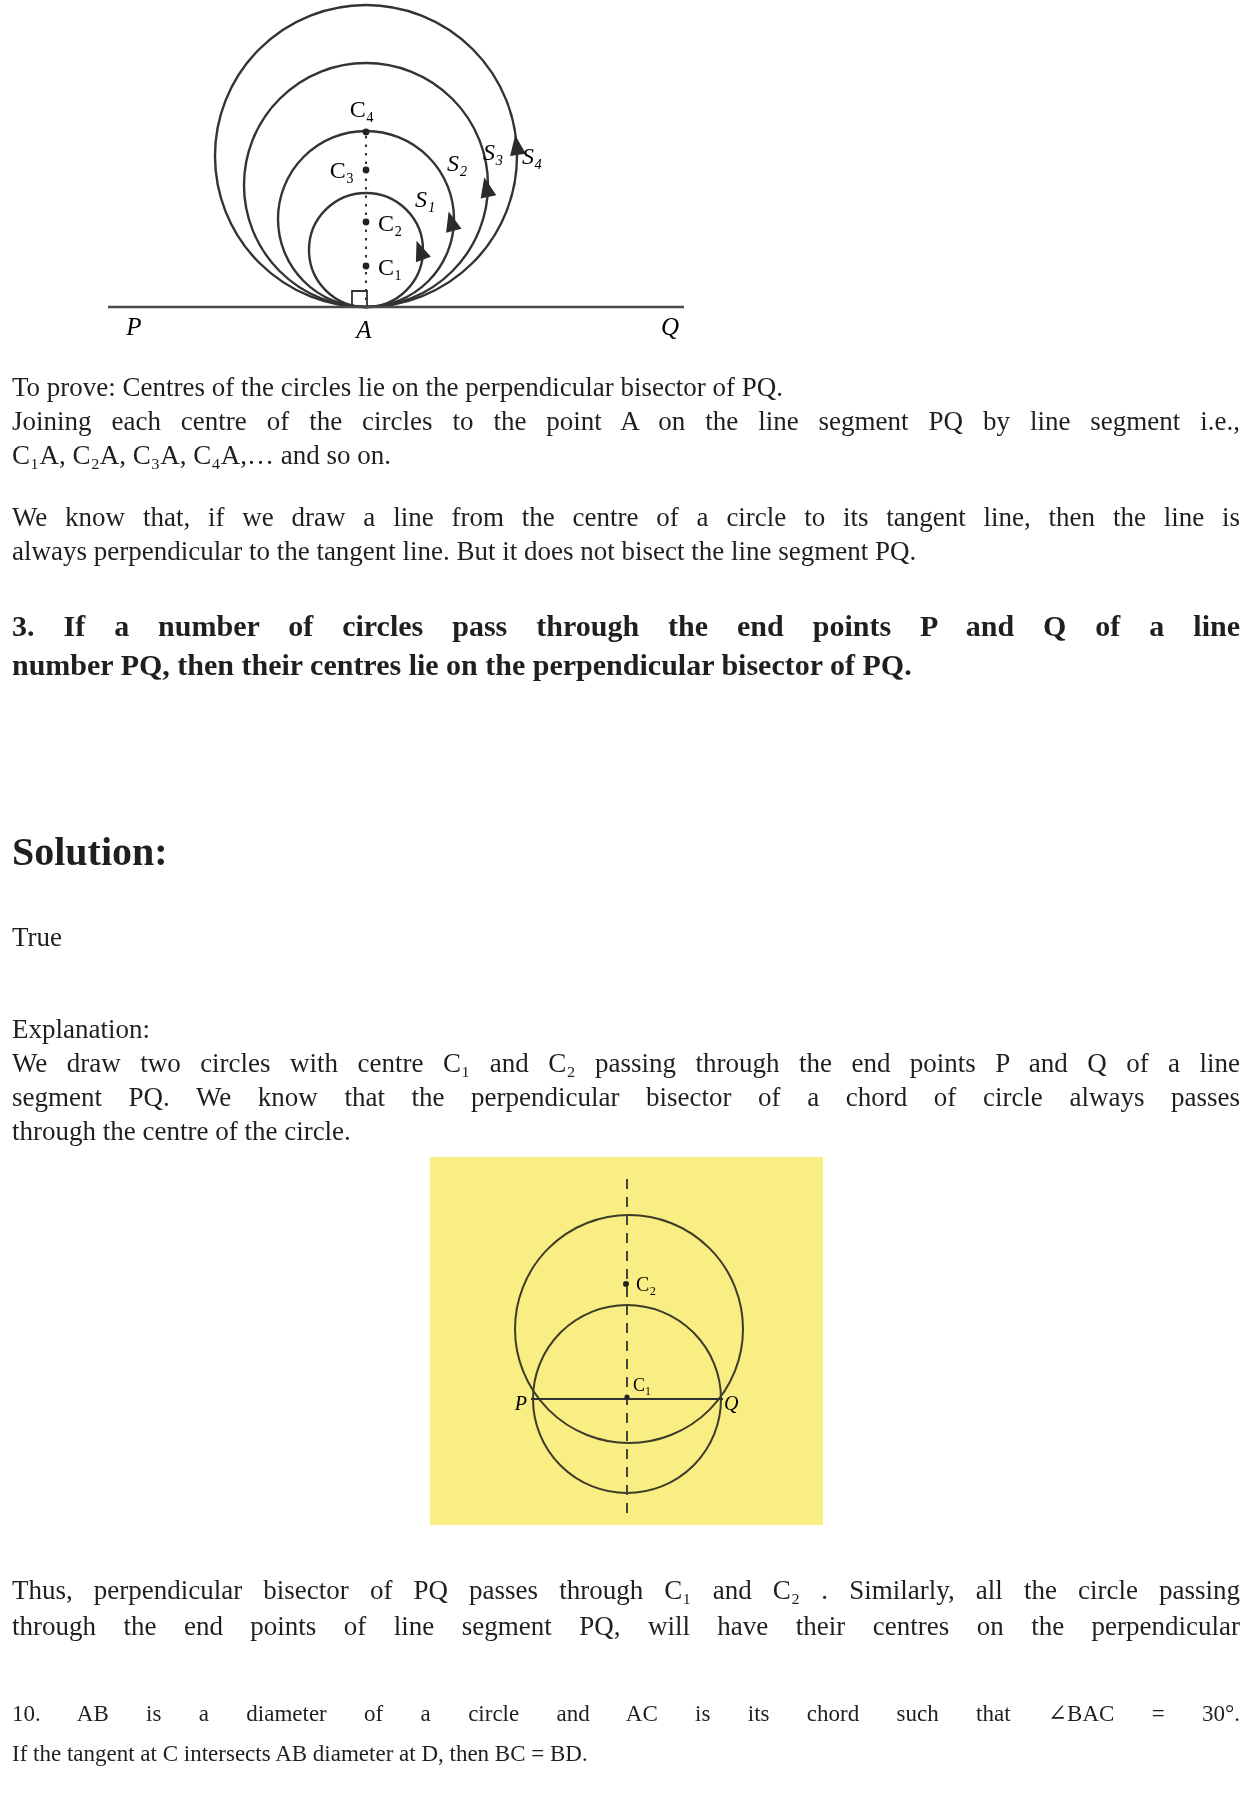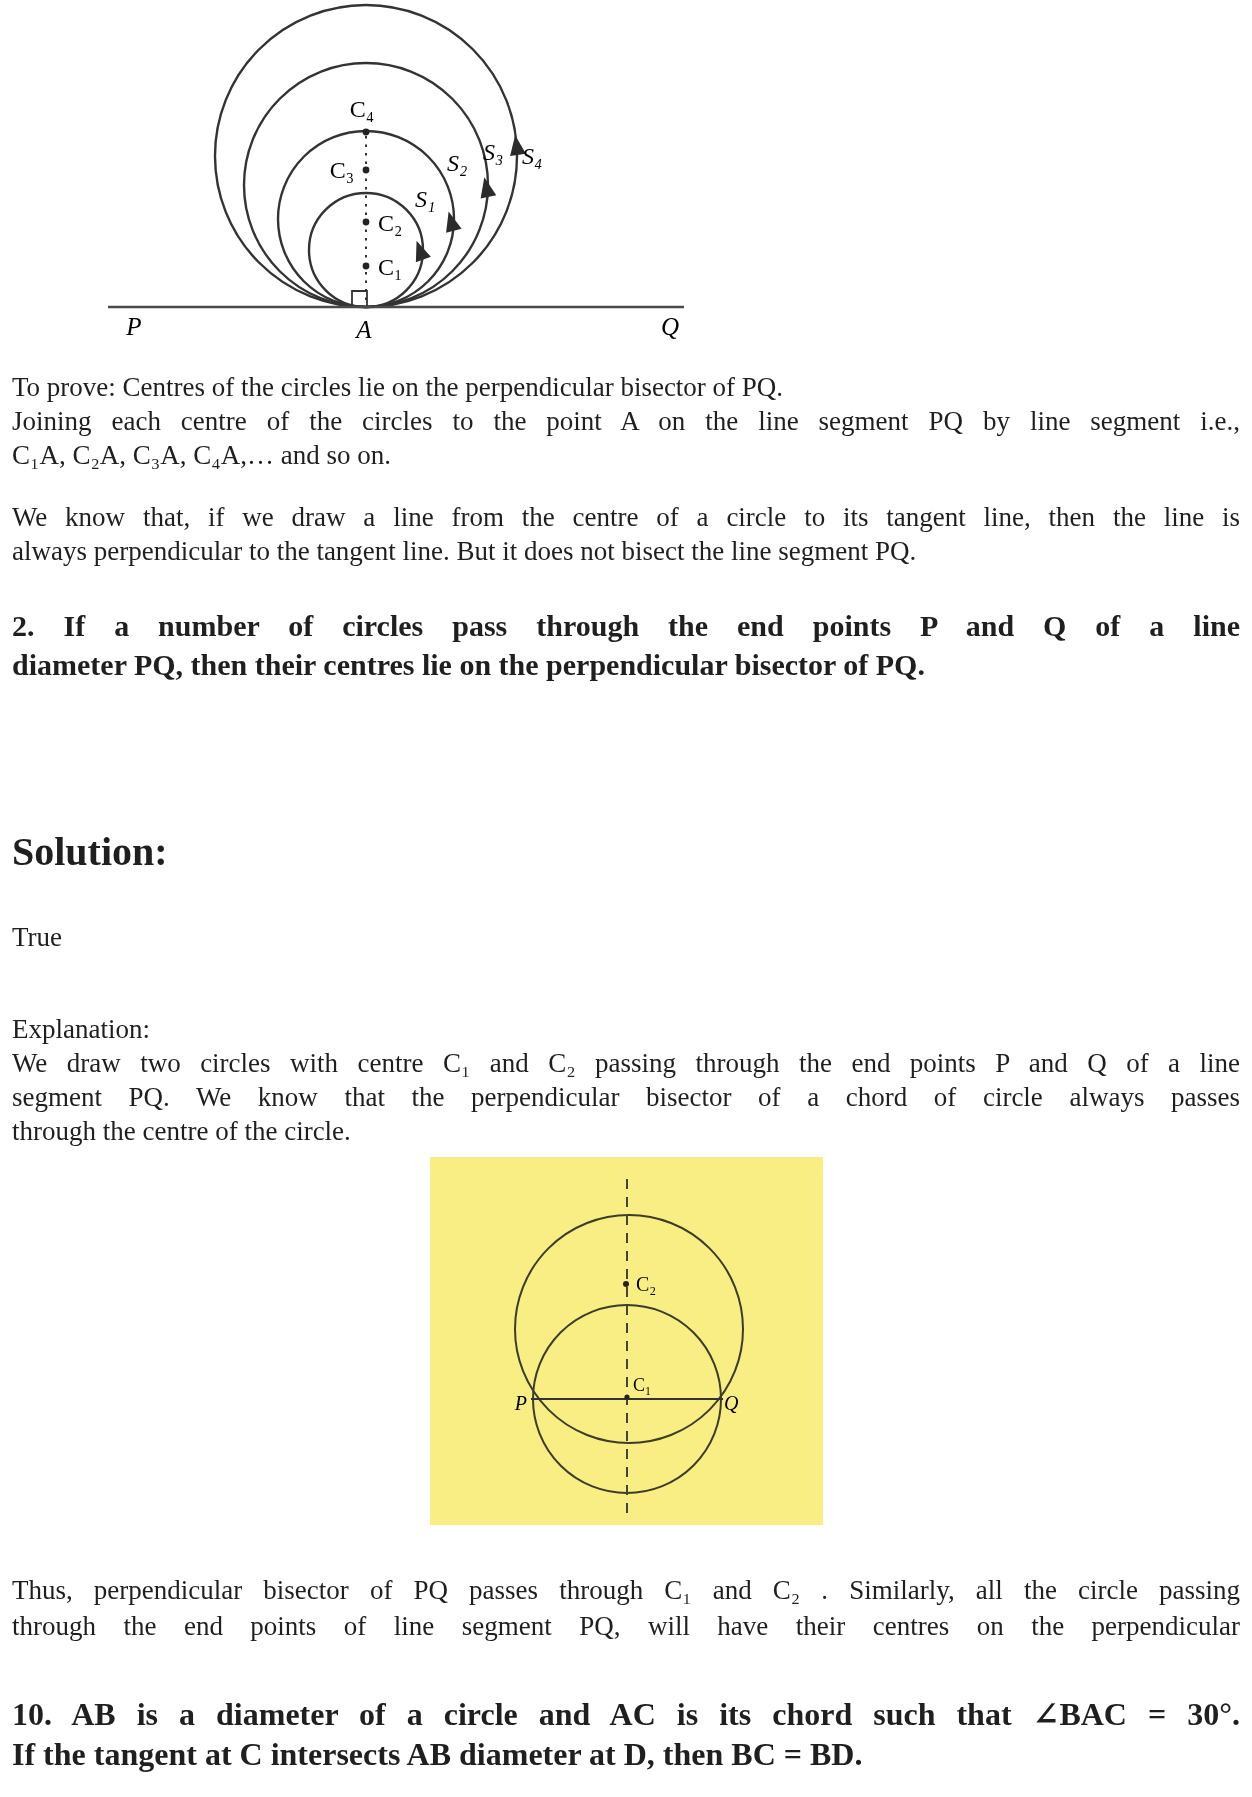--- a/index.html
+++ b/index.html
@@ -10,21 +10,21 @@
   }
   .textcol{padding:0 12px;}
   .bodyline{
     font-size:27px;line-height:34px;text-align:justify;
   }
   .full{text-align-last:justify;}
   .headline{
     font-size:30px;line-height:39px;font-weight:bold;text-align:justify;
   }
   .headline.full{text-align-last:justify;}
-  .h10line{font-size:32px;line-height:40px;font-weight:bold;text-align:justify;}
+  .h10line{font-size:23px;line-height:40px;font-weight:normal;text-align:justify;}
   .p1{margin-top:21px;}
   .p2{margin-top:28px;}
   .h9{margin-top:38px;}
   .solution{margin-top:148px;font-size:40px;line-height:40px;font-weight:bold;}
   .trueline{margin-top:48px;font-size:27px;line-height:34px;}
   .explblock{margin-top:58px;}
   .fig2wrap{margin-top:9px;}
   .fig2wrap svg{display:block;margin:0 auto;}
   .thus{margin-top:47px;}
   .thus .bodyline{line-height:36px;}
@@ -82,22 +82,22 @@
     <div class="bodyline full">Joining each centre of the circles to the point A on the line segment PQ by line segment i.e.,</div>
     <div class="bodyline">C₁A, C₂A, C₃A, C₄A,… and so on.</div>
   </div>
 
   <div class="p2">
     <div class="bodyline full">We know that, if we draw a line from the centre of a circle to its tangent line, then the line is</div>
     <div class="bodyline">always perpendicular to the tangent line. But it does not bisect the line segment PQ.</div>
   </div>
 
   <div class="h9">
-    <div class="headline full">2. If a number of circles pass through the end points P and Q of a line</div>
-    <div class="headline">diameter PQ, then their centres lie on the perpendicular bisector of PQ.</div>
+    <div class="headline full">3. If a number of circles pass through the end points P and Q of a line</div>
+    <div class="headline">number PQ, then their centres lie on the perpendicular bisector of PQ.</div>
   </div>
 
   <div class="solution">Solution:</div>
   <div class="trueline">True</div>
 
   <div class="explblock">
     <div class="bodyline">Explanation:</div>
     <div class="bodyline full">We draw two circles with centre C₁ and C₂ passing through the end points P and Q of a line</div>
     <div class="bodyline full">segment PQ. We know that the perpendicular bisector of a chord of circle always passes</div>
     <div class="bodyline">through the centre of the circle.</div>

